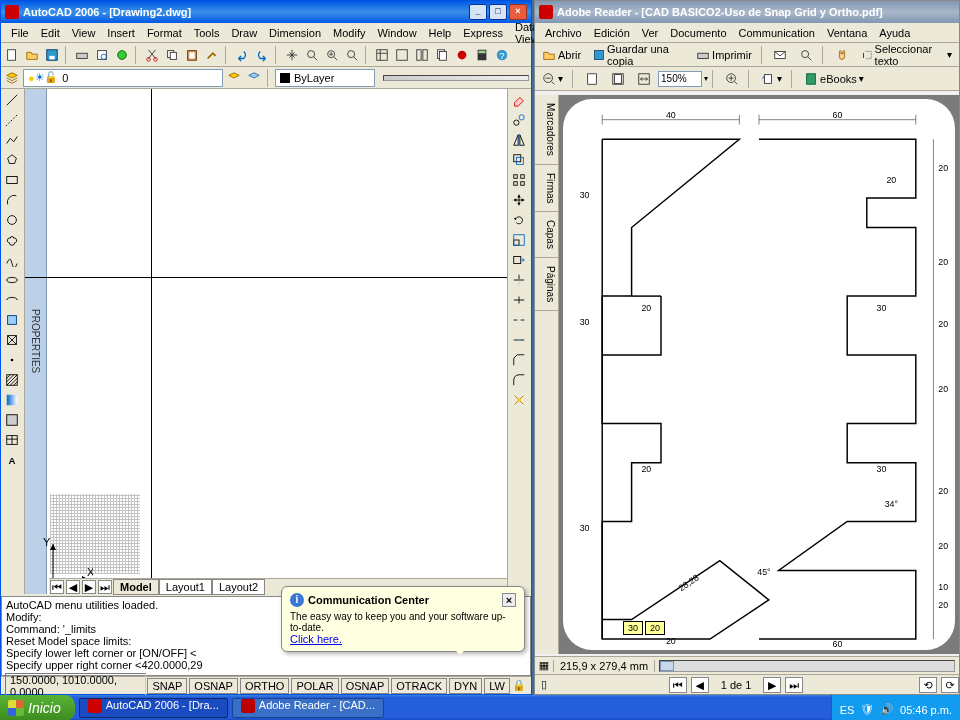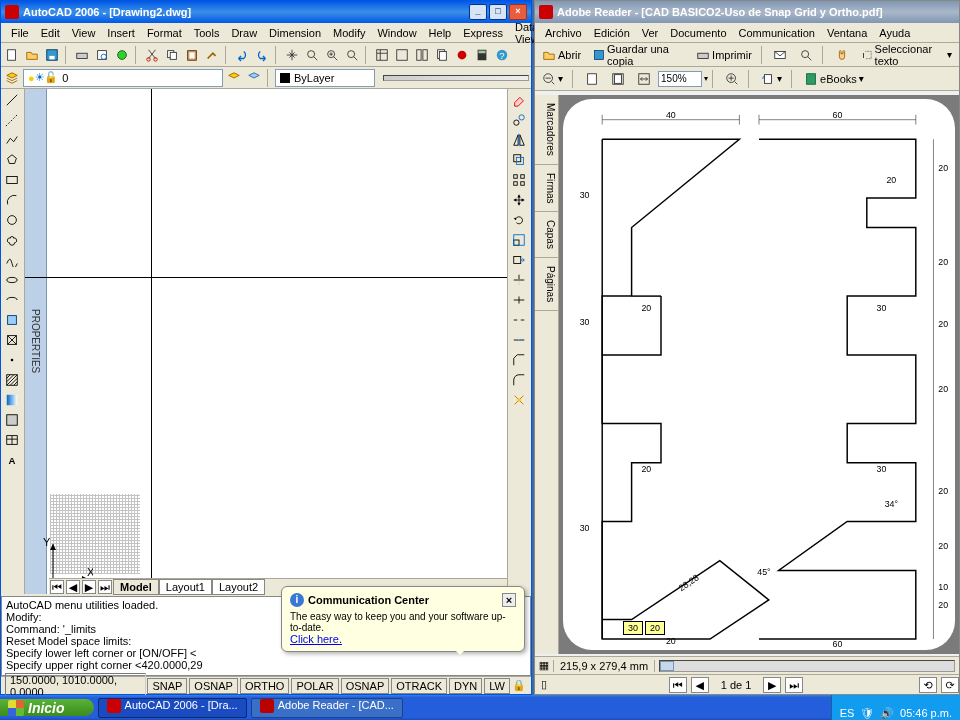--- a/index.html
+++ b/index.html
@@ -71,26 +71,26 @@
 .sidetabs { position: absolute; top: 94px; left: 0; width: 24px; bottom: 40px; background: #ece9d8; border-right: 1px solid #aca899; display: flex; flex-direction: column; }
 .sidetabs .stab { writing-mode: vertical-rl; text-orientation: mixed; padding: 8px 2px; font-size: 10px; border-bottom: 1px solid #aca899; cursor: pointer; text-align: center; }
 
 .rstatusbar { position: absolute; bottom: 20px; left: 0; right: 0; height: 18px; background: #ece9d8; border-top: 1px solid #aca899; display: flex; align-items: center; font-size: 10px; }
 .rstatusbar .dim { padding: 0 6px; border-left: 1px solid #aca899; border-right: 1px solid #aca899; }
 .rnav { position: absolute; bottom: 0; left: 0; right: 0; height: 20px; background: #ece9d8; border-top: 1px solid #aca899; display: flex; align-items: center; justify-content: center; font-size: 10px; gap: 4px; }
 .rnav .nbtn { width: 18px; height: 16px; border: 1px solid #888; text-align: center; line-height: 14px; cursor: pointer; background: white; }
 
 
 .taskbar { position: absolute; bottom: 0; left: 0; right: 0; height: 25px; background: linear-gradient(to bottom, #3a81dd 0%, #245edb 10%, #245edb 90%, #1a4bc0 100%); display: flex; align-items: center; z-index: 100; }
-.start { height: 17px; padding: 0 29px 0 8px; background: linear-gradient(to bottom, #59b335 0%, #3c8b1e 100%); color: white; font-weight: bold; font-style: italic; font-size: 14px; display: flex; align-items: center; border-radius: 0 10px 10px 0; cursor: pointer; }
+.start { height: 26px; padding: 0 14px 0 8px; background: linear-gradient(to bottom, #59b335 0%, #3c8b1e 100%); color: white; font-weight: normal; font-style: italic; font-size: 14px; display: flex; align-items: center; border-radius: 0 10px 10px 0; cursor: pointer; }
 .start::before { content: ""; width: 16px; height: 16px; background: conic-gradient(#d63 0 25%, #6b3 25% 50%, #36d 50% 75%, #dd3 75% 100%); margin-right: 4px; border-radius: 2px; }
 .taskbtn { height: 20px; padding: 0 8px; margin-left: 4px; background: #3a6fc7; color: white; border: 1px solid #1a4090; border-radius: 2px; display: flex; font-size: 10px; cursor: pointer; gap: 4px; }
 .taskbtn.active { background: #1a4bc0; border-color: #0a2a70; }
 .taskbtn .ti { width: 14px; height: 14px; background: #c00; border-radius: 2px; }
-.tray { margin-left: auto; height: 25px; background: #129cf0; display: flex; align-items: flex-start; padding: 12px 8px; color: white; font-size: 10px; gap: 6px; border-left: 1px solid #0a6aa0; }
+.tray { margin-left: auto; height: 25px; background: #129cf0; display: flex; align-items: flex-end; padding: 4px 8px; color: white; font-size: 10px; gap: 6px; border-left: 1px solid #0a6aa0; }
 
 .dimtext { font-size: 9px; fill: #000; text-anchor: middle; }
 .dimy { position: absolute; background: #ffff99; border: 1px solid #000; padding: 1px 4px; font-size: 9px; }
 </style>
 </head>
 <body>
 
 <div class="acad">
   <div class="titlebar">
     <div class="icon"></div>

